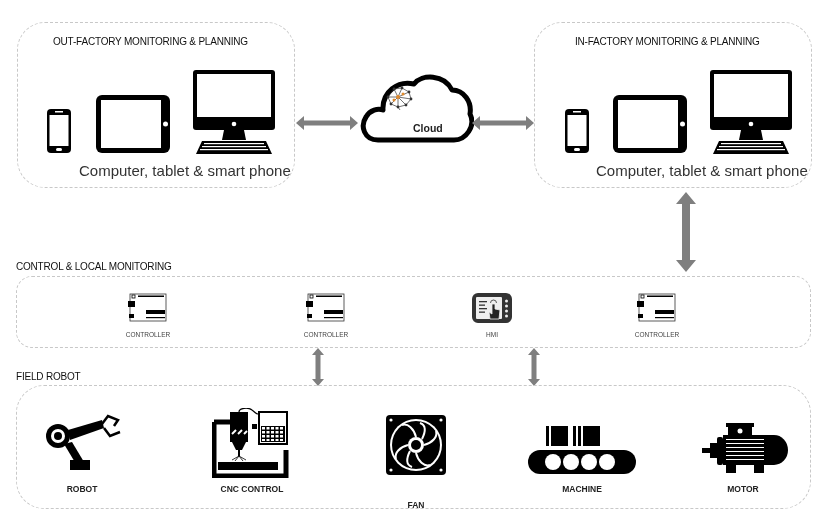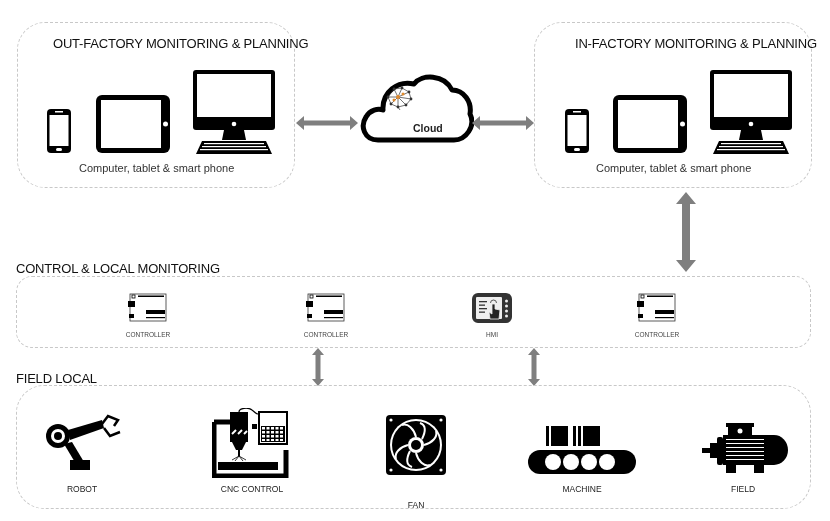--- a/index.html
+++ b/index.html
@@ -1,22 +1,22 @@
 <!DOCTYPE html>
 <html><head>
 <meta charset="utf-8">
 <style>
   html, body { margin: 0; padding: 0; background: #ffffff; }
   body { width: 830px; height: 521px; position: relative; overflow: hidden;
          font-family: "Liberation Sans", sans-serif; color: #222; }
   .box { position: absolute; border: 1px dashed #c8c8c8; border-radius: 28px; box-sizing: border-box; }
-  .title { position: absolute; font-size: 13px; color: #111; letter-spacing: -0.2px; white-space: nowrap; }
-  .caption { position: absolute; font-size: 11px; color: #333; white-space: nowrap; }
+  .title { position: absolute; font-size: 10px; color: #111; letter-spacing: -0.2px; white-space: nowrap; }
+  .caption { position: absolute; font-size: 15px; color: #333; white-space: nowrap; }
   .small-label { position: absolute; font-size: 6.5px; color: #444; white-space: nowrap; transform: translateX(-50%); }
-  .field-label { position: absolute; font-size: 8.5px; color: #222; white-space: nowrap; transform: translateX(-50%); }
+  .field-label { position: absolute; font-size: 8.5px; color: #222; white-space: nowrap; transform: translateX(-50%); font-weight: bold; }
   .icon { position: absolute; }
   svg { display: block; }
 </style>
 </head>
 <body>
 
 <div class="box" style="left:17px;top:22px;width:278px;height:166px;"></div>
 <div class="title" style="left:53px;top:36px;">OUT-FACTORY MONITORING &amp; PLANNING</div>
 
 <div class="icon" style="left:46px;top:108px;">
@@ -198,21 +198,21 @@
   <svg width="12" height="38" viewBox="0 0 12 38">
     <polygon points="6,0 12,7 8.5,7 8.5,31 12,31 6,38 0,31 3.5,31 3.5,7 0,7" fill="#7f7f7f"></polygon>
   </svg>
 </div>
 <div class="icon" style="left:528px;top:348px;">
   <svg width="12" height="38" viewBox="0 0 12 38">
     <polygon points="6,0 12,7 8.5,7 8.5,31 12,31 6,38 0,31 3.5,31 3.5,7 0,7" fill="#7f7f7f"></polygon>
   </svg>
 </div>
 
-<div class="title" style="left:16px;top:371px;">FIELD LOCAL</div>
+<div class="title" style="left:16px;top:371px;">FIELD ROBOT</div>
 <div class="box" style="left:16px;top:385px;width:795px;height:124px;"></div>
 
 <div class="icon" style="left:44px;top:412px;">
   <svg width="78" height="62" viewBox="0 0 78 62">
     <circle cx="14" cy="24" r="12" fill="#000"></circle>
     <circle cx="14" cy="24" r="7" fill="#fff"></circle>
     <circle cx="14" cy="24" r="4" fill="#000"></circle>
     <polygon points="24,18 58,8 60,16 26,28" fill="#000"></polygon>
     <polygon points="20,32 28,30 40,50 32,52" fill="#000"></polygon>
     <rect x="26" y="48" width="20" height="10" fill="#000"></rect>
@@ -332,13 +332,13 @@
       <rect x="24" y="24" width="38" height="1"></rect>
         <rect x="24" y="28" width="38" height="1"></rect>
       <rect x="24" y="32" width="38" height="1"></rect>
         <rect x="24" y="36" width="38" height="1"></rect>
     </g>
     <path d="M65,12 L72,12 A14,15 0 0 1 72,42 L65,42 Z" fill="#000"></path>
     <rect x="24" y="42" width="10" height="8" fill="#000"></rect>
     <rect x="52" y="42" width="10" height="8" fill="#000"></rect>
   </svg>
 </div>
-<div class="field-label" style="left:743px;top:484px;">FIELD</div>
+<div class="field-label" style="left:743px;top:484px;">MOTOR</div>
 
 </body></html>

